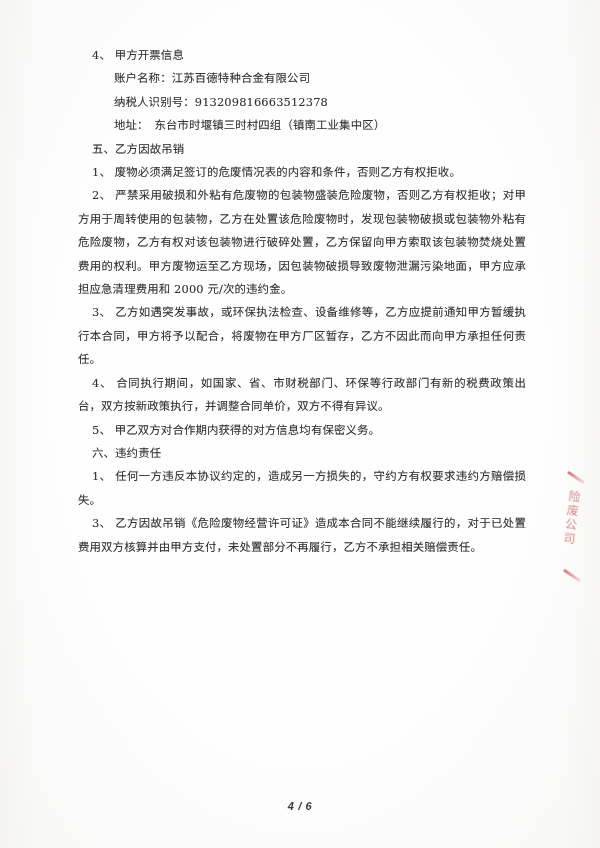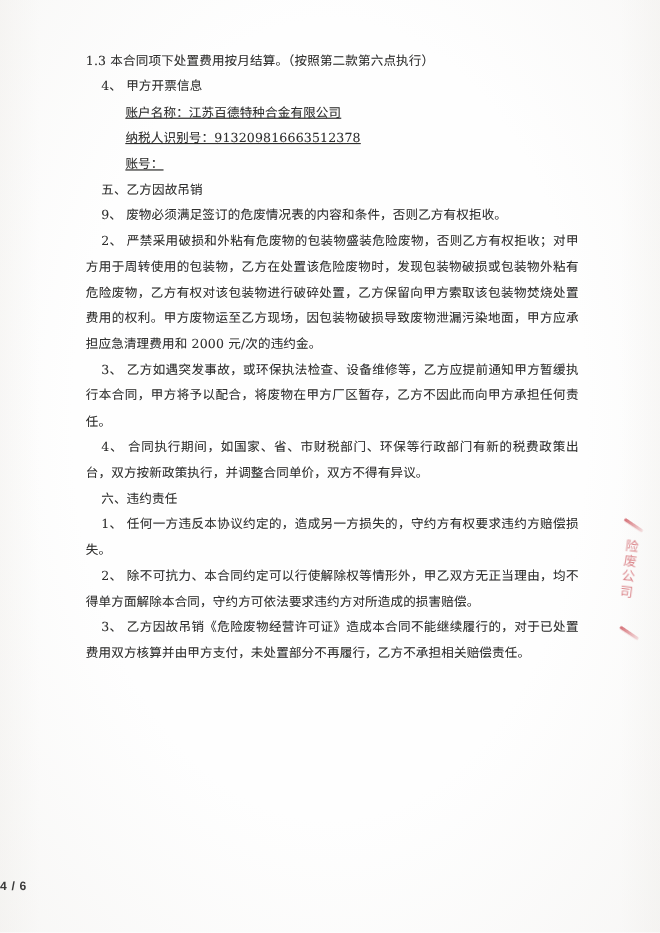--- a/index.html
+++ b/index.html
@@ -40,33 +40,35 @@
     color: #30302f;
     text-align: justify;
     text-justify: inter-character;
     white-space: normal;
     
     text-shadow: 0 0 0.6px rgba(90,90,90,0.35);
   }
   
   p.indent-1 { text-indent: 0; }
   p.indent-2 { text-indent: 14px; }
-  p.indent-field { text-indent: 36px; text-decoration: underline; }
+  p.indent-field { text-indent: 36px; }
   p.heading { text-indent: 14px; }
 
   .page-number {
     position: absolute;
     left: 0;
     right: 0;
     top: 800px;
+    text-align: center;
     font-family: "Liberation Sans", sans-serif;
     font-size: 11px;
     font-weight: 700;
     color: #3a3a3a;
     letter-spacing: 0.6px;
+    font-style: italic;
   }
 
   
   .seal {
     position: absolute;
     right: -6px;
     top: 470px;
     width: 54px;
     height: 120px;
     pointer-events: none;
@@ -101,41 +103,40 @@
 </style>
 </head>
 <body>
 
 <div class="page">
 
   <div class="scan-tint"></div>
 
   <div class="body-text">
 
-    <p class="line indent-1">1.3 本合同项下处置费用按月结算。（按照第二款第六点执行）</p>
 
 
 
     <p class="line indent-2">4、 甲方开票信息</p>
 
     <p class="line indent-field">账户名称：江苏百德特种合金有限公司</p>
     <p class="line indent-field">纳税人识别号：913209816663512378</p>
-    <p class="line indent-field">账号：</p>
+    <p class="line indent-field">地址：　东台市时堰镇三时村四组（镇南工业集中区）</p>
 
     <p class="line heading">五、乙方因故吊销</p>
 
-    <p class="line indent-2">9、 废物必须满足签订的危废情况表的内容和条件，否则乙方有权拒收。</p>
+    <p class="line indent-2">1、 废物必须满足签订的危废情况表的内容和条件，否则乙方有权拒收。</p>
     <p class="line indent-2">2、 严禁采用破损和外粘有危废物的包装物盛装危险废物，否则乙方有权拒收；对甲方用于周转使用的包装物，乙方在处置该危险废物时，发现包装物破损或包装物外粘有危险废物，乙方有权对该包装物进行破碎处置，乙方保留向甲方索取该包装物焚烧处置费用的权利。甲方废物运至乙方现场，因包装物破损导致废物泄漏污染地面，甲方应承担应急清理费用和 2000 元/次的违约金。</p>
     <p class="line indent-2">3、 乙方如遇突发事故，或环保执法检查、设备维修等，乙方应提前通知甲方暂缓执行本合同，甲方将予以配合，将废物在甲方厂区暂存，乙方不因此而向甲方承担任何责任。</p>
     <p class="line indent-2">4、 合同执行期间，如国家、省、市财税部门、环保等行政部门有新的税费政策出台，双方按新政策执行，并调整合同单价，双方不得有异议。</p>
+    <p class="line indent-2">5、 甲乙双方对合作期内获得的对方信息均有保密义务。</p>
 
     <p class="line heading">六、违约责任</p>
 
     <p class="line indent-2">1、 任何一方违反本协议约定的，造成另一方损失的，守约方有权要求违约方赔偿损失。</p>
-    <p class="line indent-2">2、 除不可抗力、本合同约定可以行使解除权等情形外，甲乙双方无正当理由，均不得单方面解除本合同，守约方可依法要求违约方对所造成的损害赔偿。</p>
     <p class="line indent-2">3、 乙方因故吊销《危险废物经营许可证》造成本合同不能继续履行的，对于已处置费用双方核算并由甲方支付，未处置部分不再履行，乙方不承担相关赔偿责任。</p>
 
   </div>
 
   <div class="seal">
     <span class="seal-stroke s1"></span>
     <span class="seal-text">险废公司</span>
     <span class="seal-stroke s2"></span>
   </div>
 

